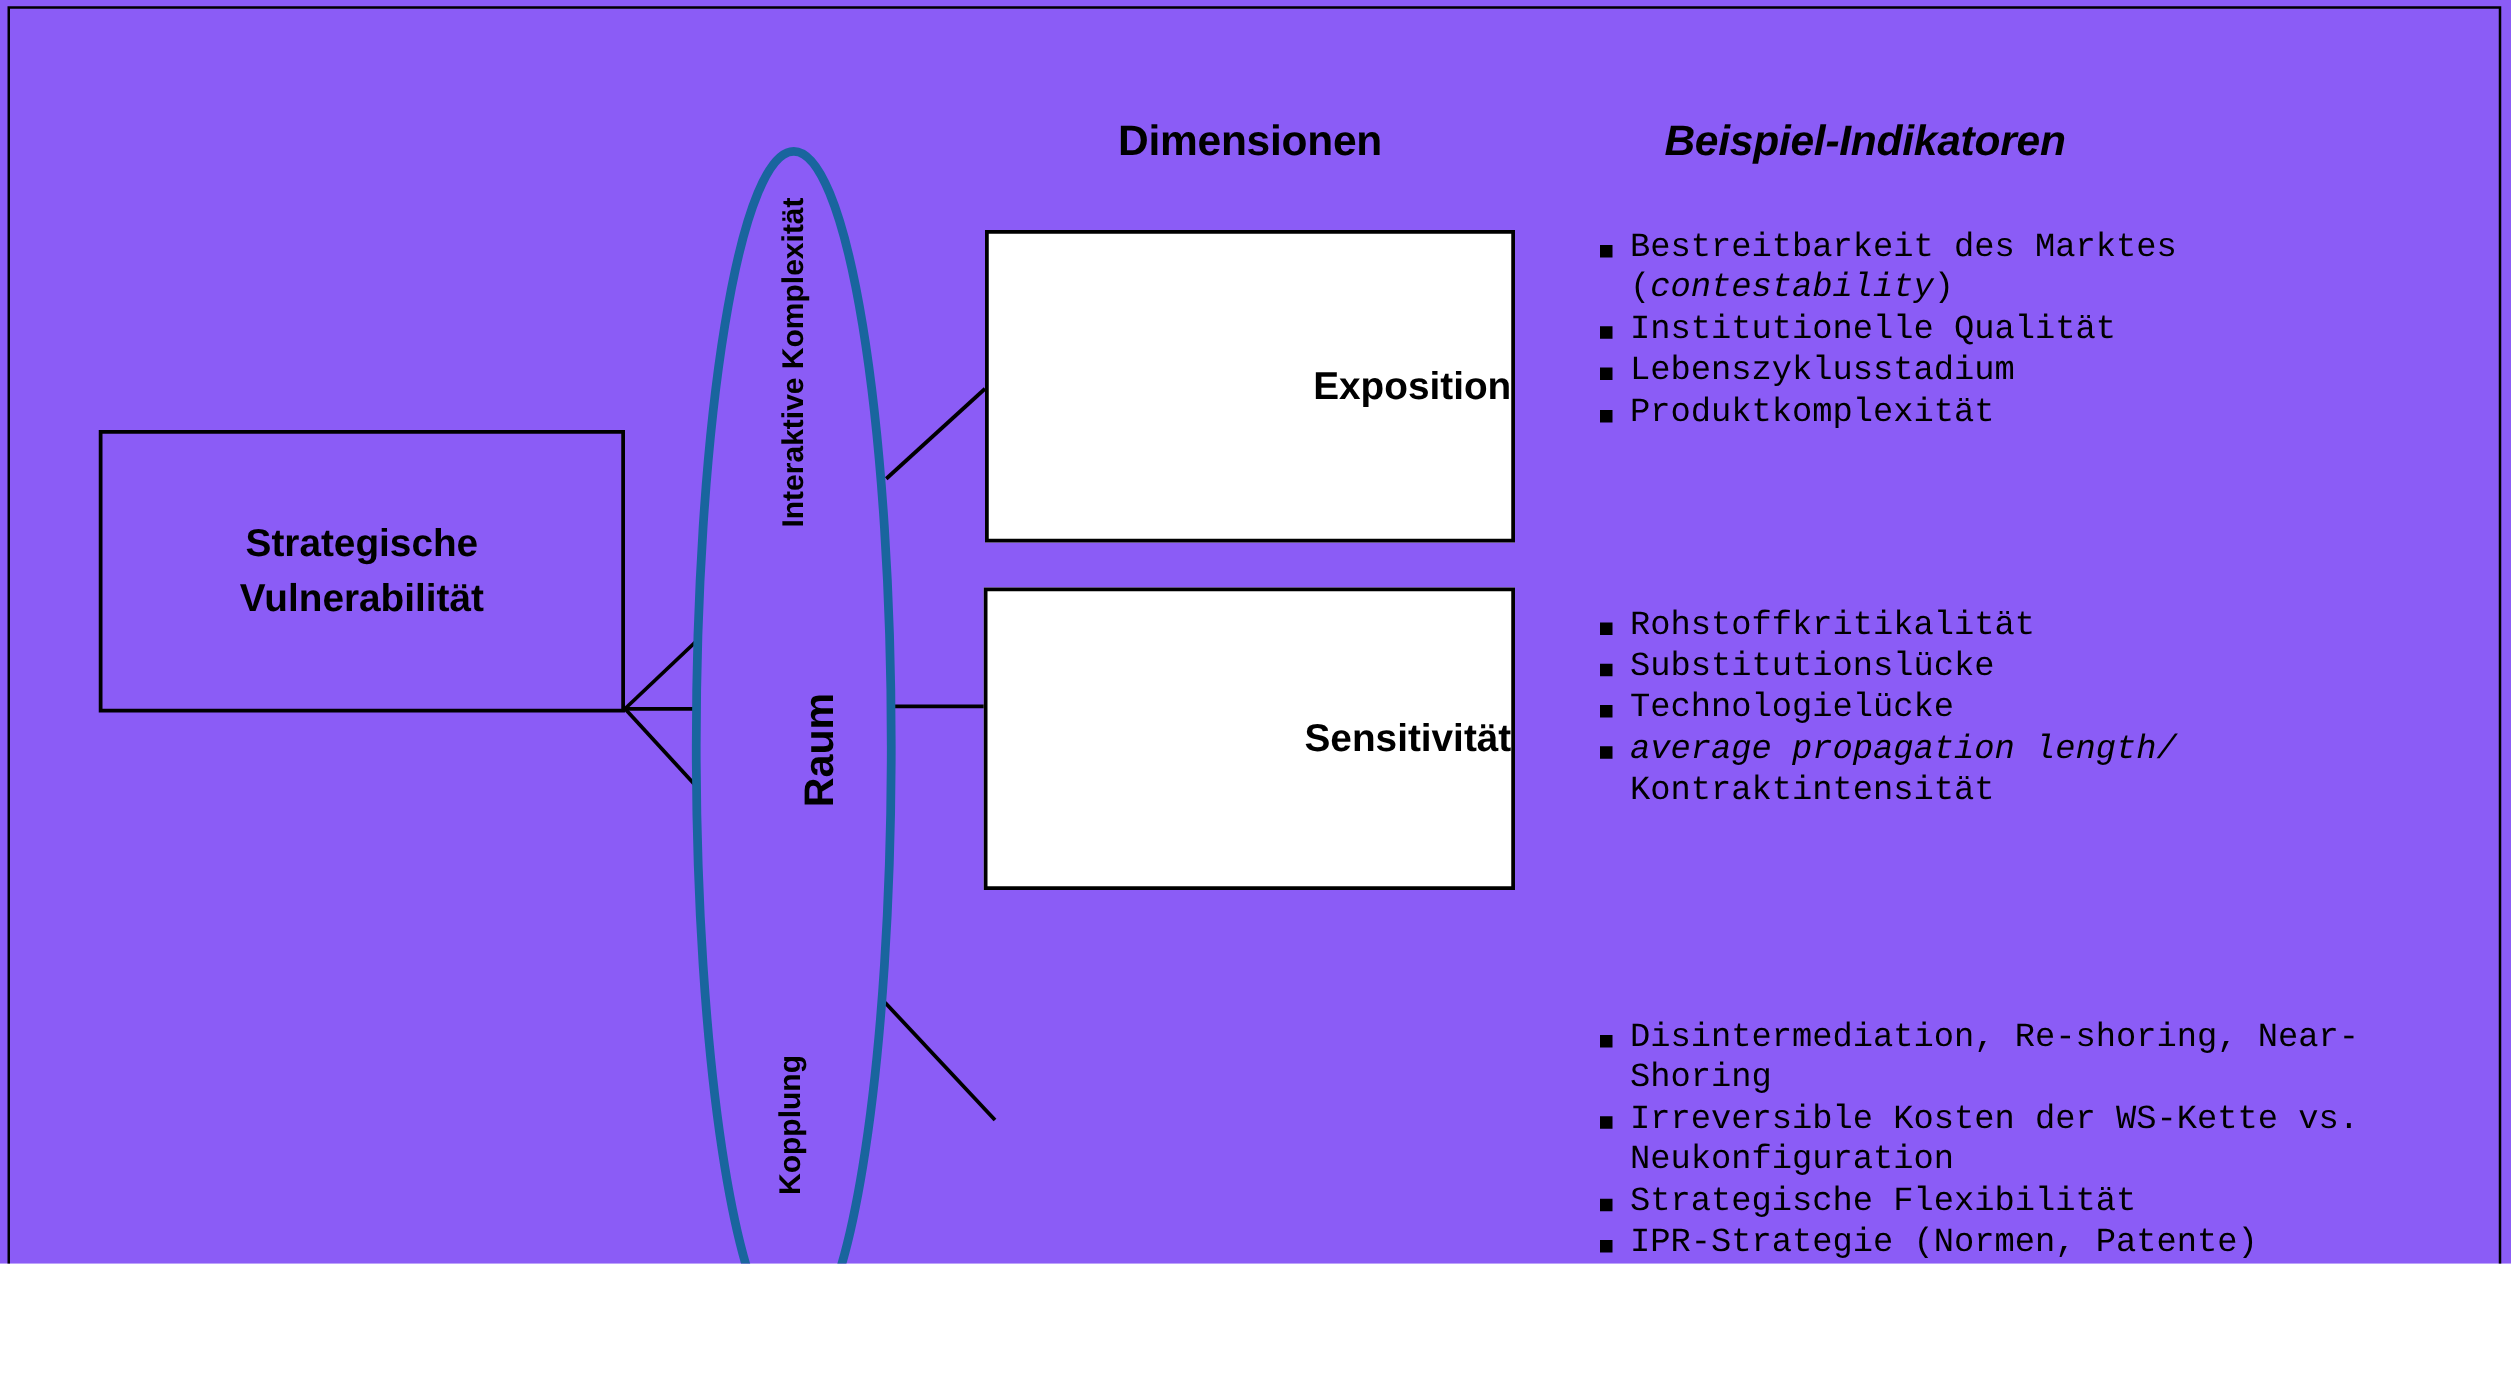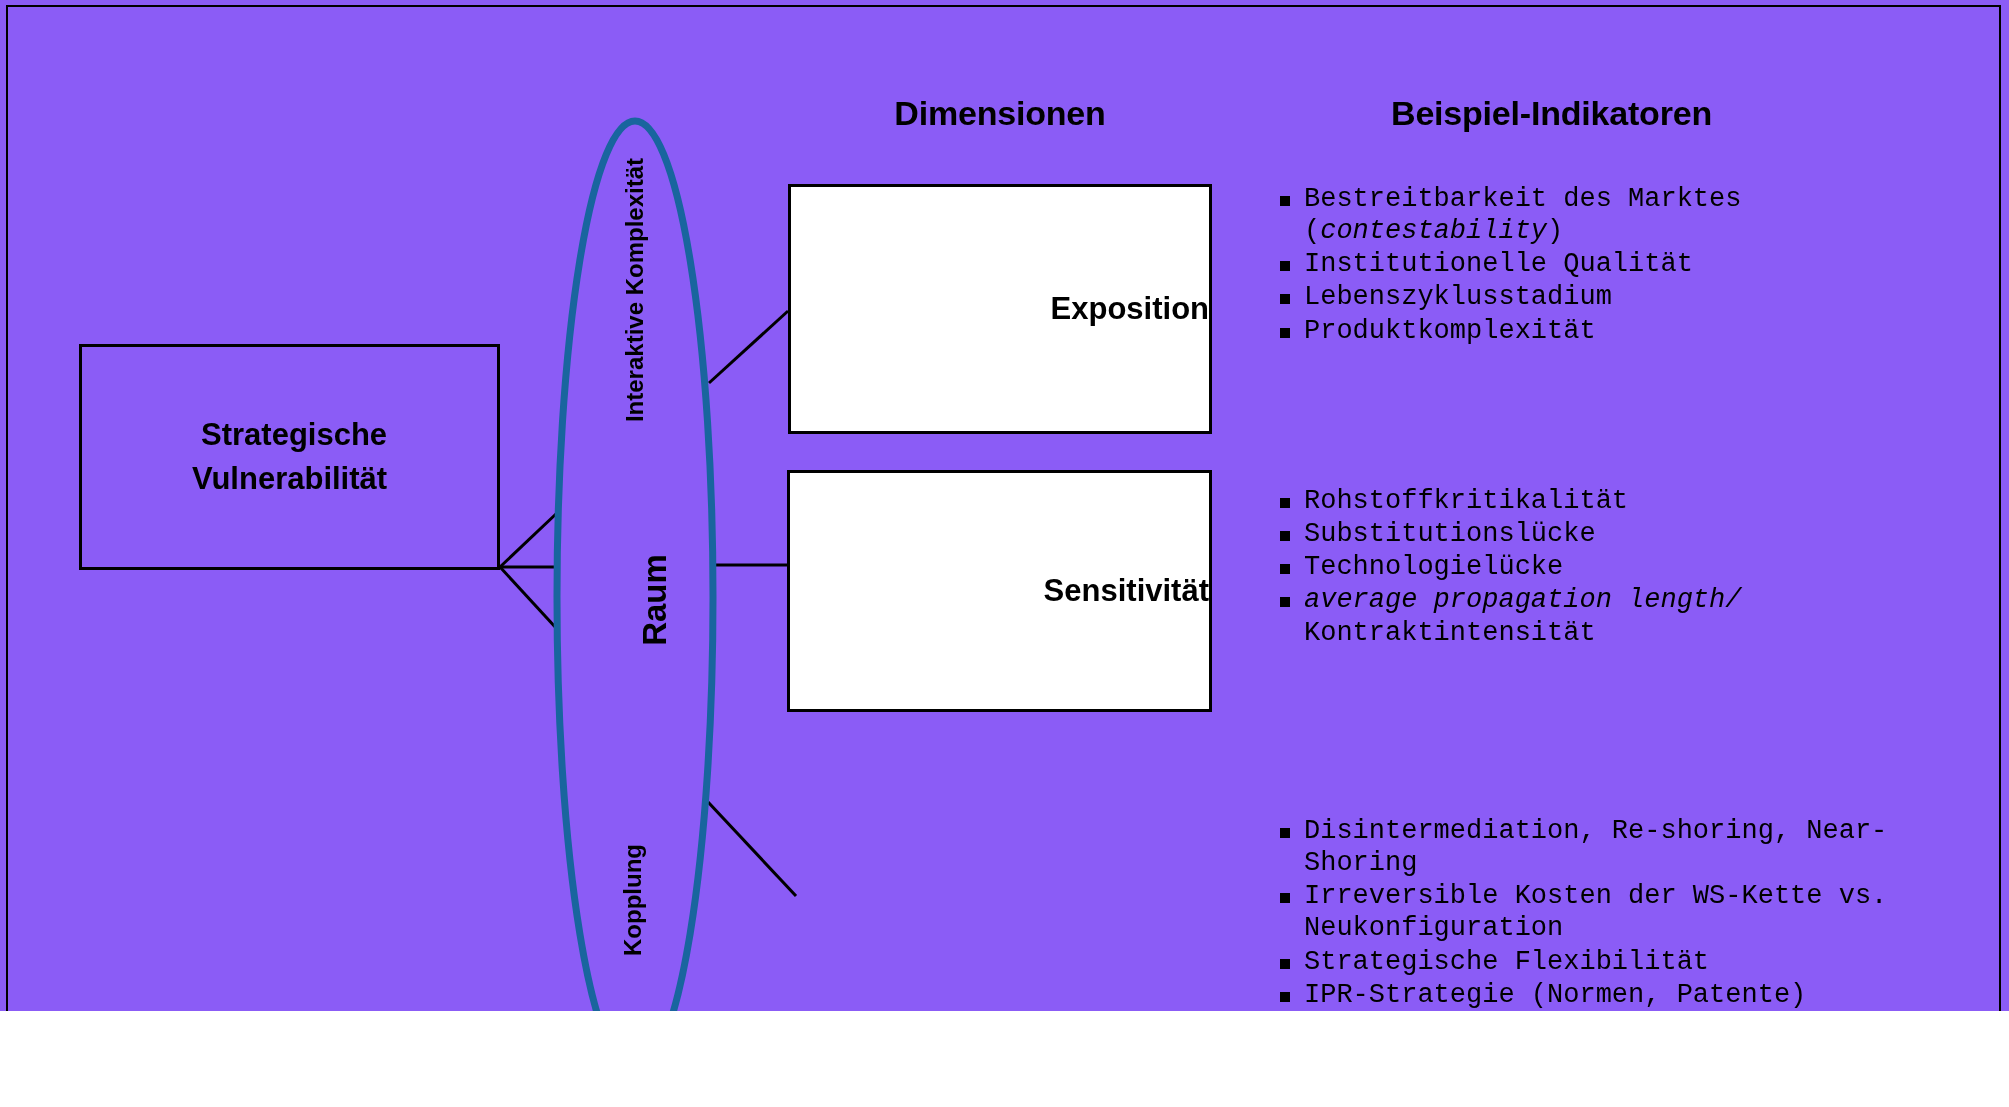--- a/index.html
+++ b/index.html
@@ -37,41 +37,41 @@
   .col-header {
     position: absolute;
     font-family: "Liberation Sans", sans-serif;
     font-weight: bold;
     font-size: 34px;
     color: #000000;
     white-space: nowrap;
     letter-spacing: -0.2px;
   }
   #header-dimensionen { left: 795px; top: 94px; width: 410px; text-align: center; }
-  #header-indikatoren { left: 1272px; top: 94px; width: 440px; text-align: right; }
+  #header-indikatoren { left: 1272px; top: 94px; width: 440px; text-align: center; font-style: italic; }
 
   
   #box-vulnerabilitaet {
     position: absolute;
     left: 79px;
     top: 344px;
     width: 421px;
     height: 226px;
     border: 3px solid #000000;
     box-sizing: border-box;
     display: flex;
     align-items: center;
     justify-content: center;
   }
   #box-vulnerabilitaet .box-label {
     font-family: "Liberation Sans", sans-serif;
     font-weight: bold;
     font-size: 31px;
     line-height: 1.42;
-    text-align: right;
+    text-align: center;
     color: #000000;
   }
 
   
   .dim-box {
     position: absolute;
     border: 3px solid #000000;
     box-sizing: border-box;
     display: flex;
     align-items: center;

